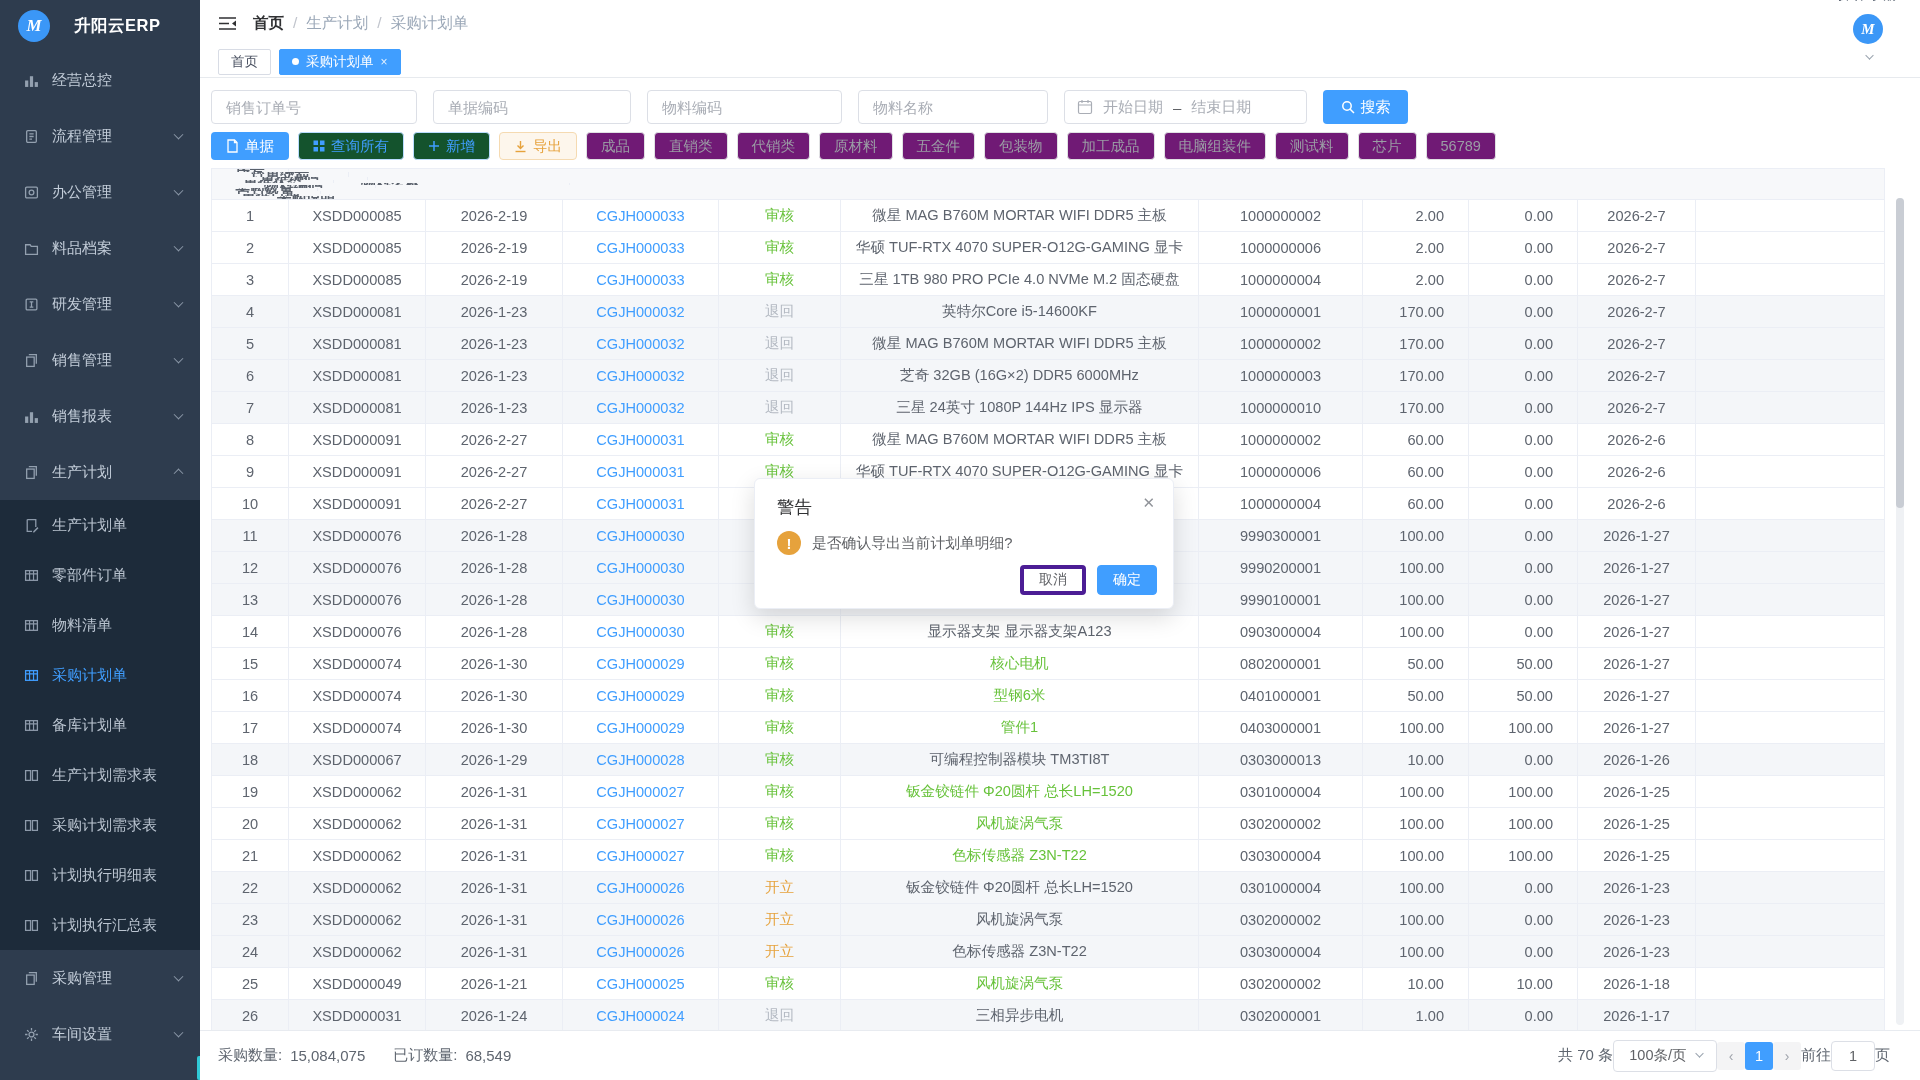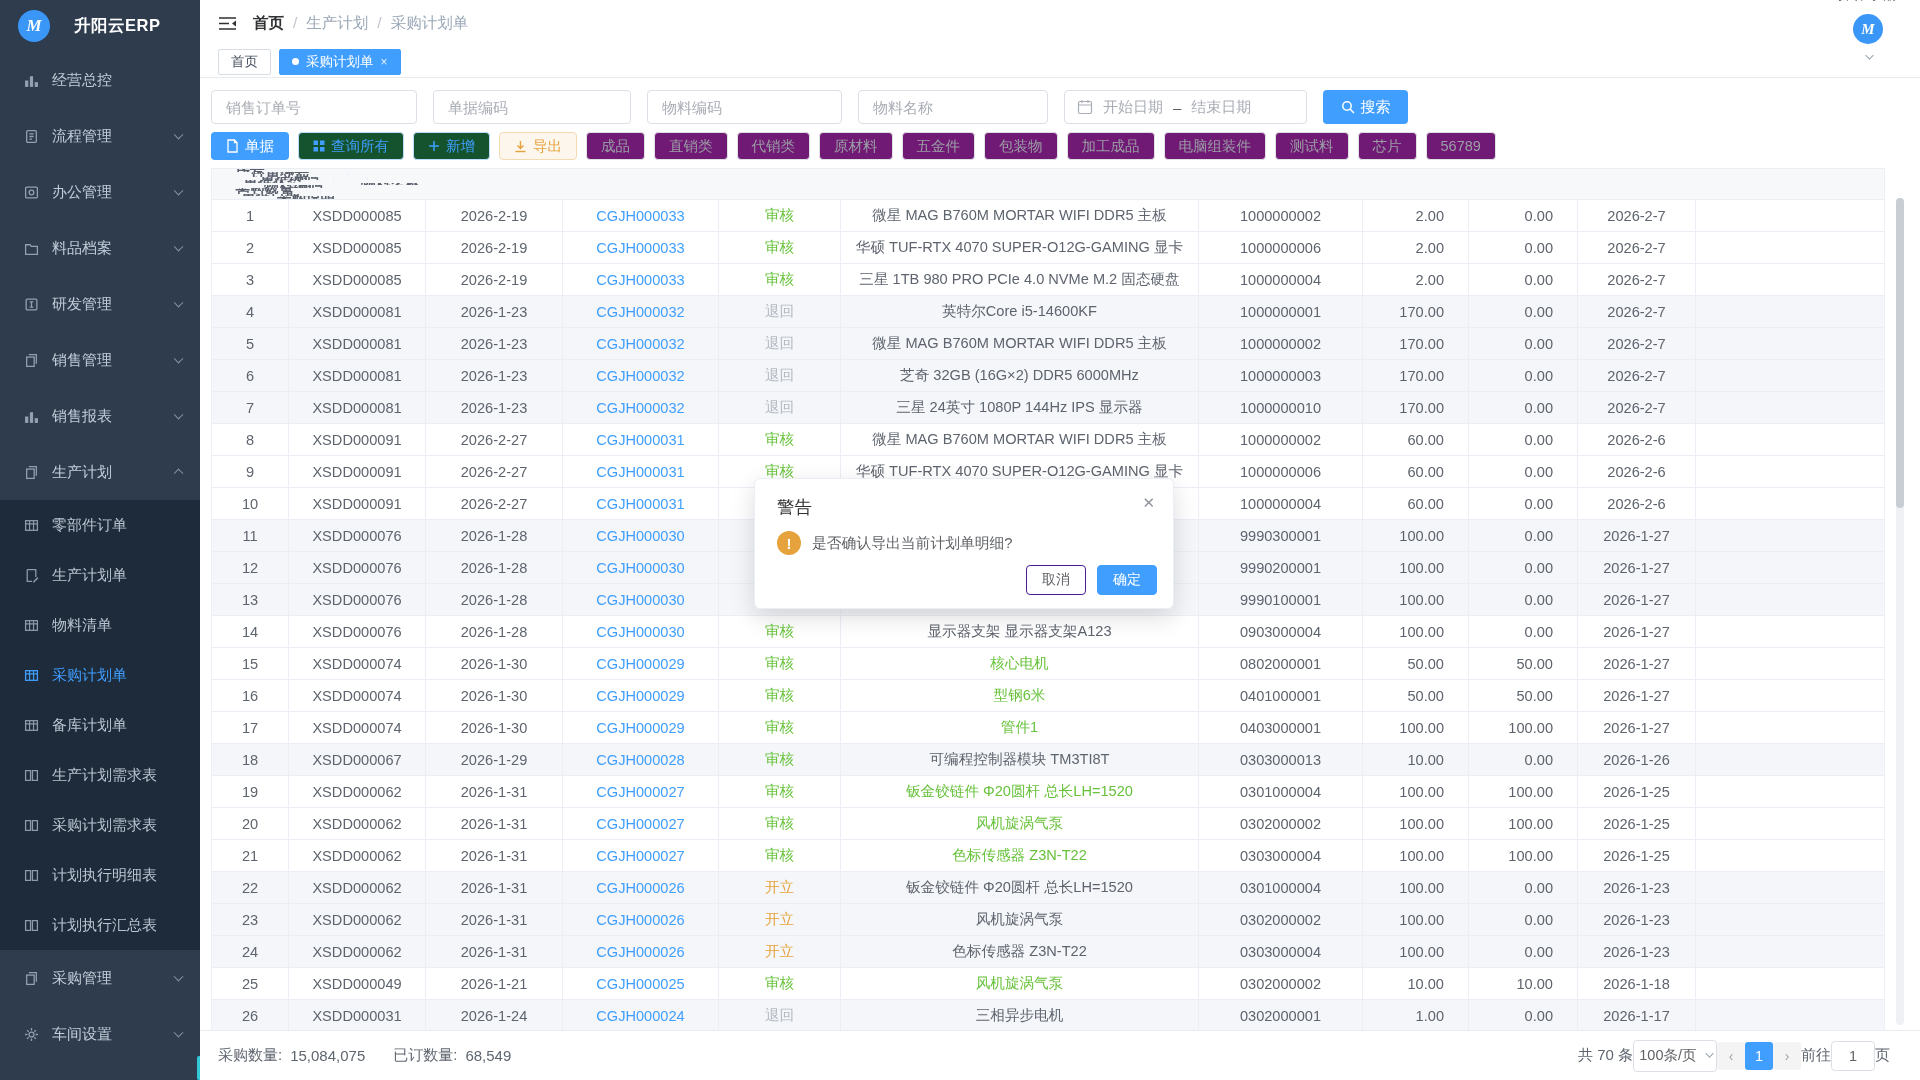--- a/index.html
+++ b/index.html
@@ -71,35 +71,35 @@
   .link { color:#409eff; }
   .st-success{color:#67c23a}.st-info{color:#b3b9c2}.st-warning{color:#e6a23c}
   .name-success{color:#67c23a}
   .vscroll { position:absolute; left:1696px; top:198px; width:8px; height:827px; background:#eff1f4; border-radius:4px; }
   .vscroll-thumb { position:absolute; left:0; top:0; width:8px; height:310px; background:#c9cdd4; border-radius:4px; cursor:pointer; }
 
   
   .statusbar { position:absolute; left:0; right:0; bottom:0; height:50px; background:#fff; border-top:1px solid #e8ebf0; display:flex; align-items:center; padding:0 30px 0 18px; font-size:15px; color:#5f6670; }
   .sum-group { display:flex; align-items:center; gap:8px; margin-right:28px; }
   .pager { margin-left:auto; display:flex; align-items:center; gap:0; }
-  .page-size { width:84px; height:32px; border:1px solid #dcdfe6; border-radius:4px; display:flex; align-items:center; justify-content:center; gap:8px; font-size:14.5px; color:#606266; cursor:pointer; }
+  .page-size { width:104px; height:32px; border:1px solid #dcdfe6; border-radius:4px; display:flex; align-items:center; justify-content:center; gap:8px; font-size:14.5px; color:#606266; cursor:pointer; }
   .pg-btn { width:28px; height:28px; border-radius:3px; background:#f4f4f5; color:#9fa3ab; display:flex; align-items:center; justify-content:center; font-size:14px; cursor:pointer; }
   .pg-cur { width:28px; height:28px; border-radius:3px; background:#409eff; color:#fff; display:flex; align-items:center; justify-content:center; font-size:14.5px; cursor:pointer; }
   .goto-input { width:44px; height:30px; border:1px solid #dcdfe6; border-radius:4px; text-align:center; font-size:14.5px; color:#606266; font-family:inherit; outline:none; }
 
   
   .msgbox { position:absolute; left:754px; top:478px; width:420px; height:131px; background:#fff; border-radius:6px; border:1px solid #ebeef5; box-shadow:0 8px 24px rgba(0,0,0,.14); z-index:50; }
   .msgbox-title { position:absolute; left:22px; top:16px; font-size:17.5px; color:#303133; }
   .msgbox-close { position:absolute; right:18px; top:15px; color:#909399; font-size:15px; cursor:pointer; }
   .msgbox-body { position:absolute; left:22px; top:52px; display:flex; align-items:center; gap:11px; }
   .warn-icn { width:24px; height:24px; border-radius:50%; background:#e6a23c; color:#fff; font-weight:bold; font-size:15px; display:flex; align-items:center; justify-content:center; }
   .msgbox-msg { font-size:14.8px; color:#606266; }
   .msgbox-actions { position:absolute; right:16px; bottom:13px; display:flex; gap:11px; }
   .mbtn { height:30px; border-radius:4px; padding:0 15px; font-size:14px; cursor:pointer; font-family:inherit; display:flex; align-items:center; }
-  .mbtn-cancel { background:#fff; border:1px solid #4c1d95; color:#606266; }
+  .mbtn-cancel { background:#fff; border:4px solid #4c1d95; color:#606266; }
   .mbtn-confirm { background:#409eff; border:1px solid #409eff; color:#fff; }
 </style>
 </head>
 <body>
 
 <div class="screen">
 
   <aside class="sidebar">
     <div class="logo">
       <span class="logo-badge">M</span>
@@ -183,35 +183,35 @@
               <rect x="2.5" y="3.8" width="7" height="8.7" fill="none" stroke="currentColor" stroke-width="1.2"></rect>
             </svg>
           </span>
           <span class="sb-label">生产计划</span>
           <i class="chev up"></i>
         </div>
         <div class="sb-sub">
           <div class="sb-subitem">
             <span class="icn">
               <svg width="15" height="15" viewBox="0 0 14 14">
-                <rect x="1.5" y="2.5" width="11" height="9" fill="none" stroke="currentColor" stroke-width="1.2"></rect>
-                <path d="M1.5 5.5h11M5.2 2.5v9M8.9 2.5v9" stroke="currentColor" stroke-width="1.1" fill="none"></path>
-              </svg>
-            </span>
-            <span>零部件订单</span>
-          </div>
-          <div class="sb-subitem">
-            <span class="icn">
-              <svg width="15" height="15" viewBox="0 0 14 14">
                 <path d="M3 1.5h8v7" fill="none" stroke="currentColor" stroke-width="1.2"></path>
                 <path d="M3 1.5v11h4.5" fill="none" stroke="currentColor" stroke-width="1.2"></path>
                 <path d="M8.5 12.5l4-4 1 1-4 4h-1z" fill="currentColor"></path>
               </svg>
             </span>
             <span>生产计划单</span>
+          </div>
+          <div class="sb-subitem">
+            <span class="icn">
+              <svg width="15" height="15" viewBox="0 0 14 14">
+                <rect x="1.5" y="2.5" width="11" height="9" fill="none" stroke="currentColor" stroke-width="1.2"></rect>
+                <path d="M1.5 5.5h11M5.2 2.5v9M8.9 2.5v9" stroke="currentColor" stroke-width="1.1" fill="none"></path>
+              </svg>
+            </span>
+            <span>零部件订单</span>
           </div>
           <div class="sb-subitem">
             <span class="icn">
               <svg width="15" height="15" viewBox="0 0 14 14">
                 <rect x="1.5" y="2.5" width="11" height="9" fill="none" stroke="currentColor" stroke-width="1.2"></rect>
                 <path d="M1.5 5.5h11M5.2 2.5v9M8.9 2.5v9" stroke="currentColor" stroke-width="1.1" fill="none"></path>
               </svg>
             </span>
             <span>物料清单</span>
           </div>

